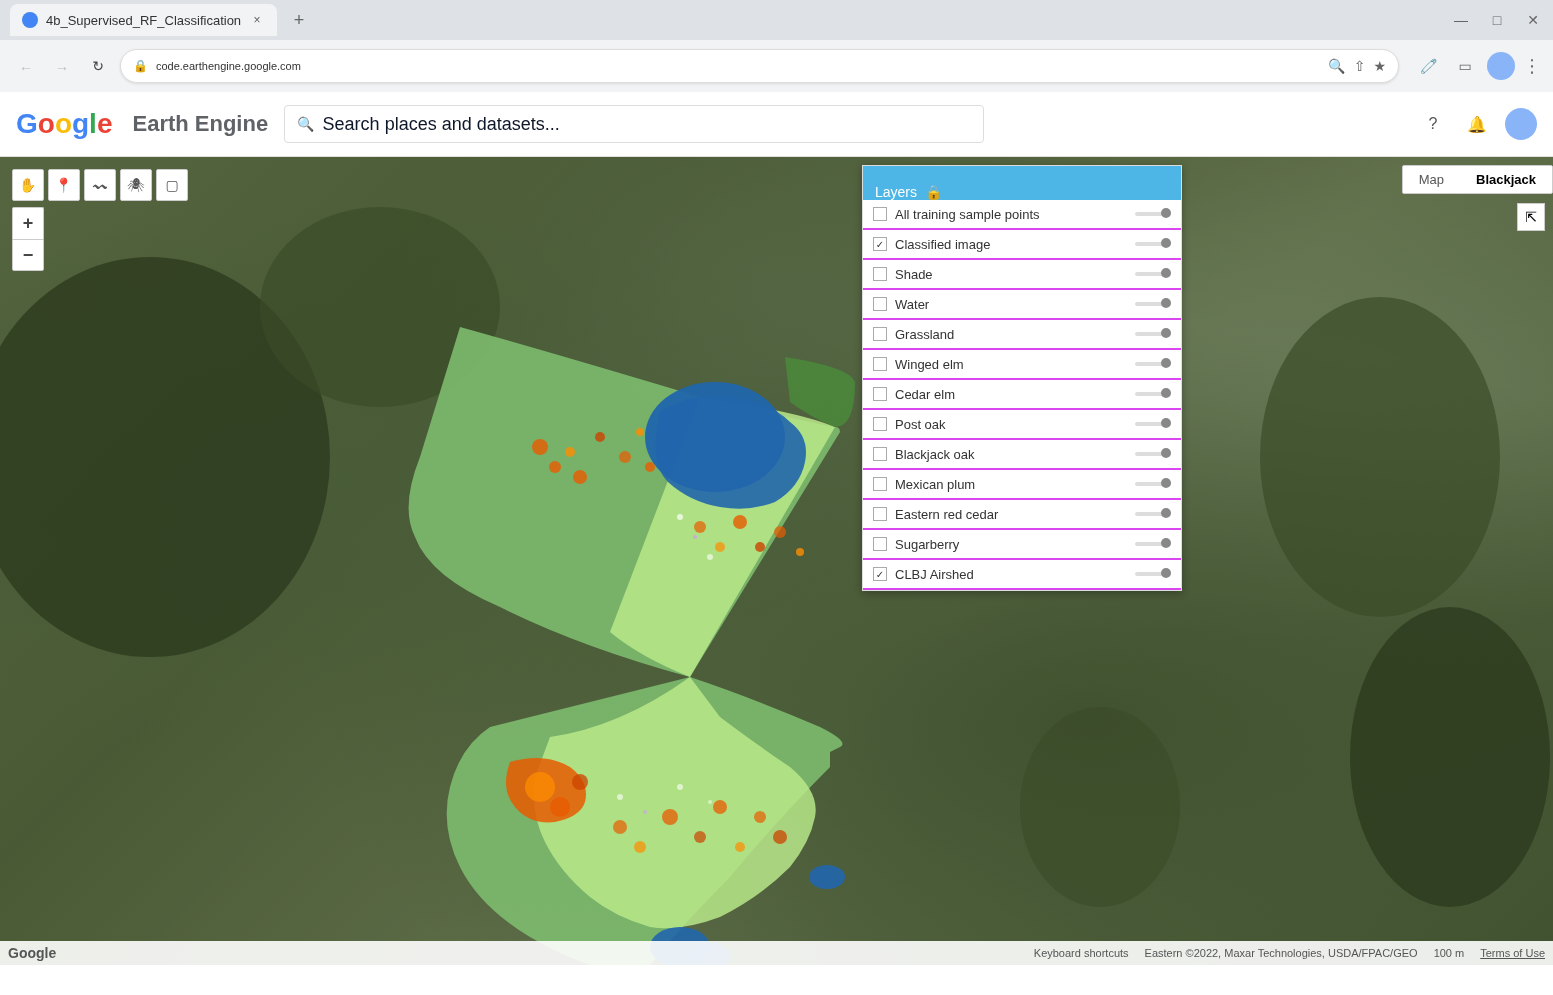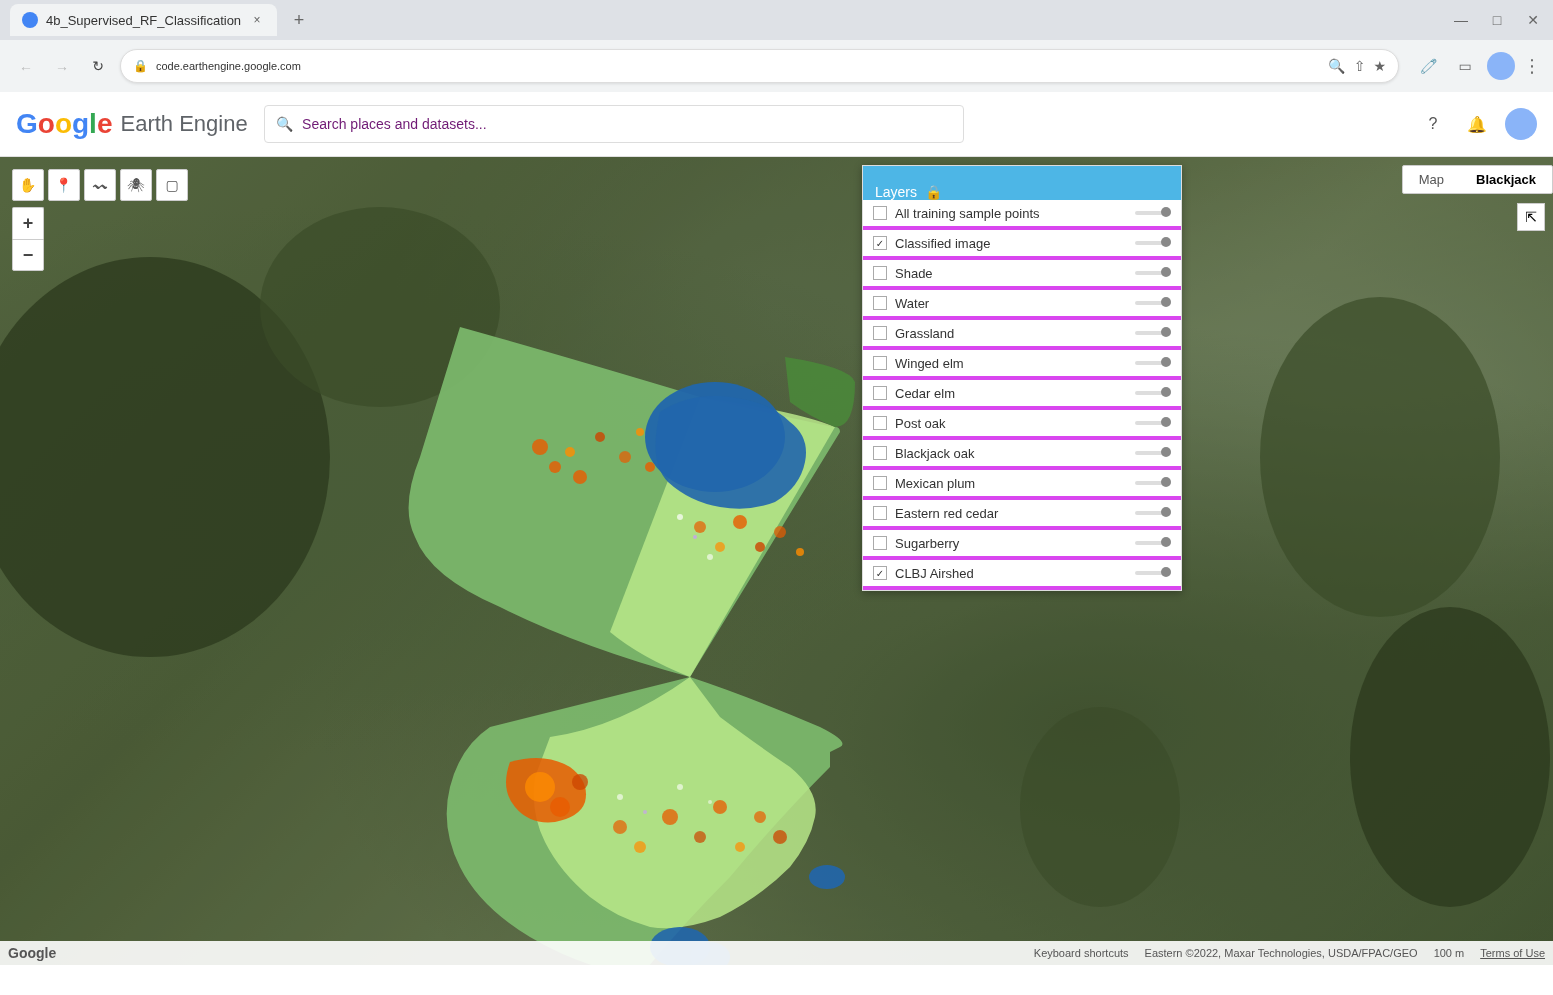--- a/index.html
+++ b/index.html
@@ -74,35 +74,35 @@
       padding: 0 16px;
       border-bottom: 1px solid #e0e0e0;
       gap: 16px;
     }
     .gee-logo { display: flex; align-items: center; gap: 4px; }
     .google-g { font-size: 28px; font-weight: bold; }
     .g-blue { color: #4285f4; }
     .g-red { color: #ea4335; }
     .g-yellow { color: #fbbc05; }
     .g-green { color: #34a853; }
-    .gee-title { font-size: 22px; color: #5f6368; font-weight: 400; margin-left: 4px; }
+    .gee-title { font-size: 22px; color: #5f6368; font-weight: 700; margin-left: 16px; }
     .gee-search {
       flex: 1;
       max-width: 700px;
       height: 38px;
       border: 1px solid #ddd;
       border-radius: 4px;
       display: flex;
       align-items: center;
       padding: 0 12px;
       gap: 8px;
       background: #fff;
     }
     .gee-search-icon { color: #777; font-size: 14px; }
-    .gee-search-placeholder { color: #701a75; font-size: 14px; }
+    .gee-search-placeholder { color: #0f172a; font-size: 18px; }
     .gee-header-actions { margin-left: auto; display: flex; gap: 12px; align-items: center; }
     .gee-icon-btn { width: 32px; height: 32px; border-radius: 50%; display: flex; align-items: center; justify-content: center; cursor: pointer; color: #555; font-size: 16px; }
     .gee-avatar { width: 32px; height: 32px; border-radius: 50%; background: #8ab4f8; }
 
     
     .map-area {
       position: relative;
       width: 100%;
       height: 808px;
       overflow: hidden;
@@ -196,21 +196,21 @@
     }
     .layers-scroll::-webkit-scrollbar { width: 10px; }
     .layers-scroll::-webkit-scrollbar-track { background: #f1f1f1; }
     .layers-scroll::-webkit-scrollbar-thumb { background: #bbb; border-radius: 4px; }
     .layer-item {
       height: 30px;
       display: flex;
       align-items: center;
       padding: 0 10px;
       gap: 8px;
-      border-bottom: 4px solid #d946ef;
+      border-bottom: 2px solid #d946ef;
       font-size: 13px;
       color: #333;
       justify-content: flex-end;
     }
     .layer-checkbox {
       width: 14px;
       height: 14px;
       border: 1px solid #aaa;
       background: #fff;
       display: flex;

